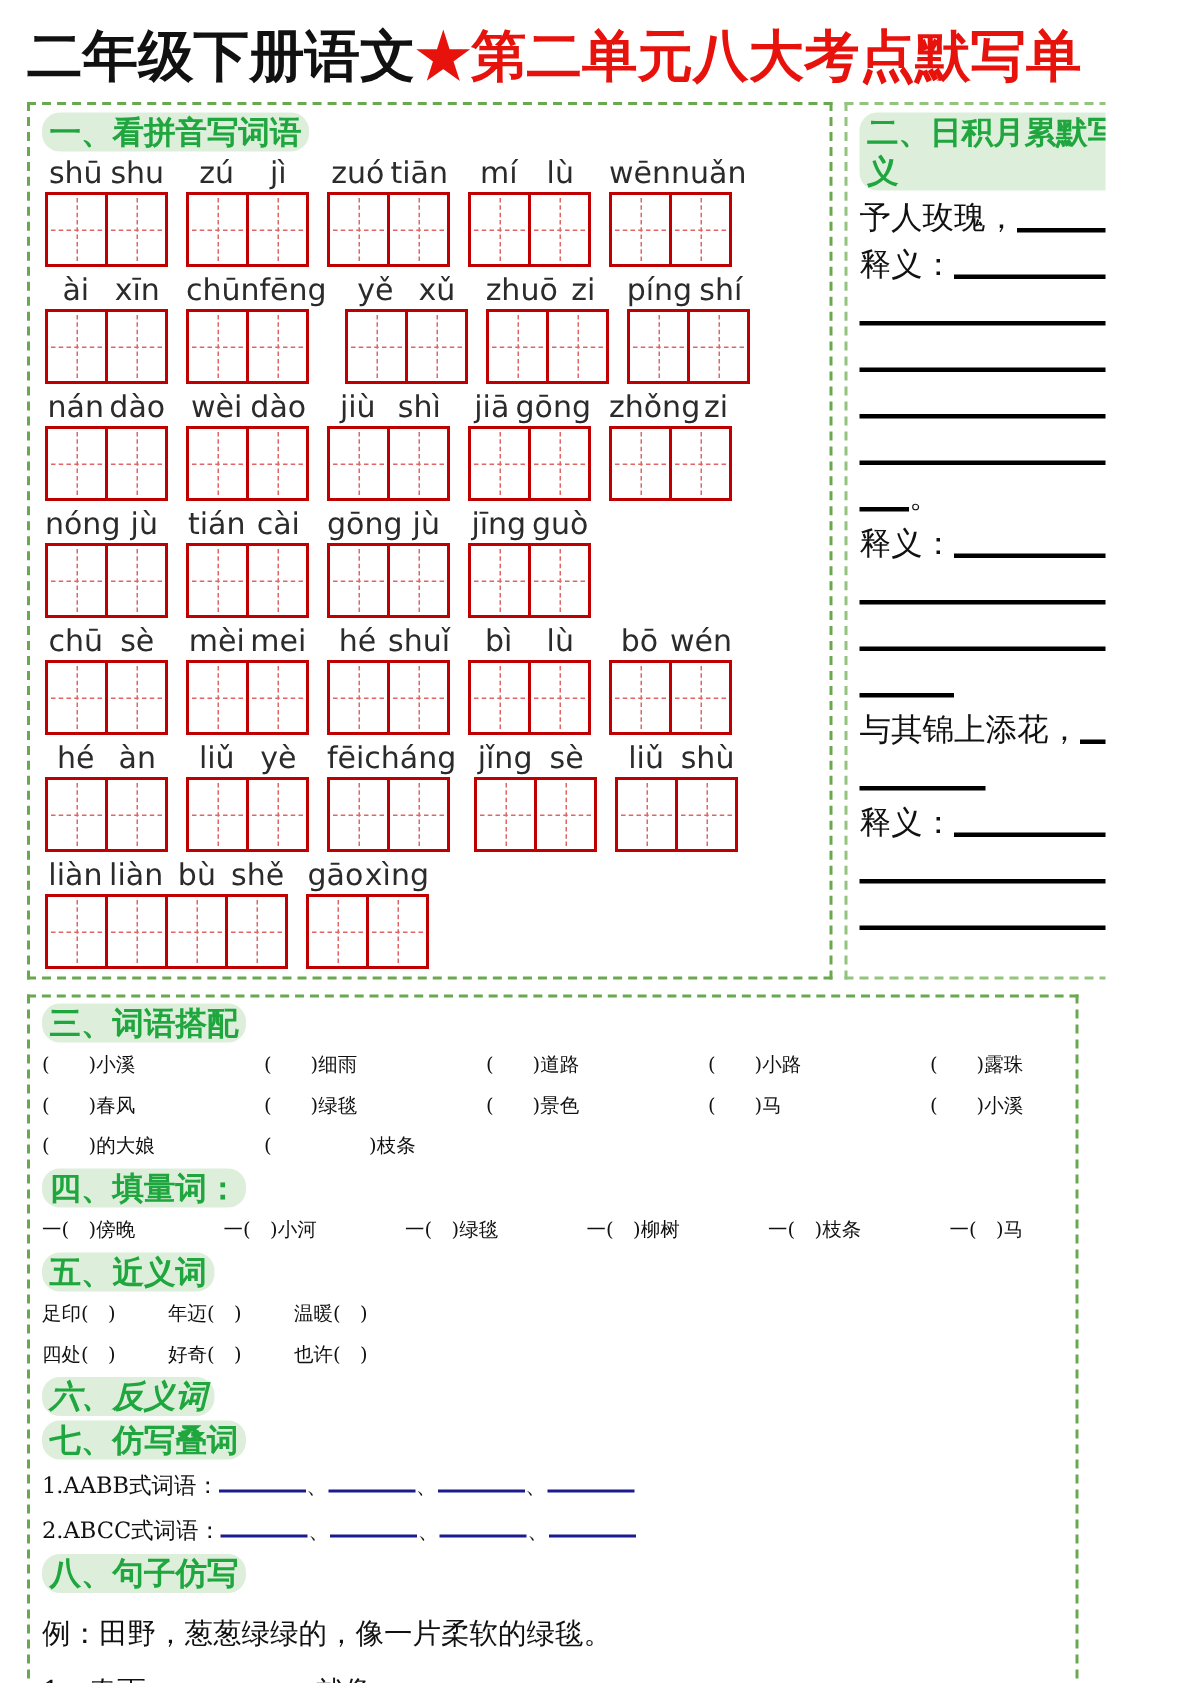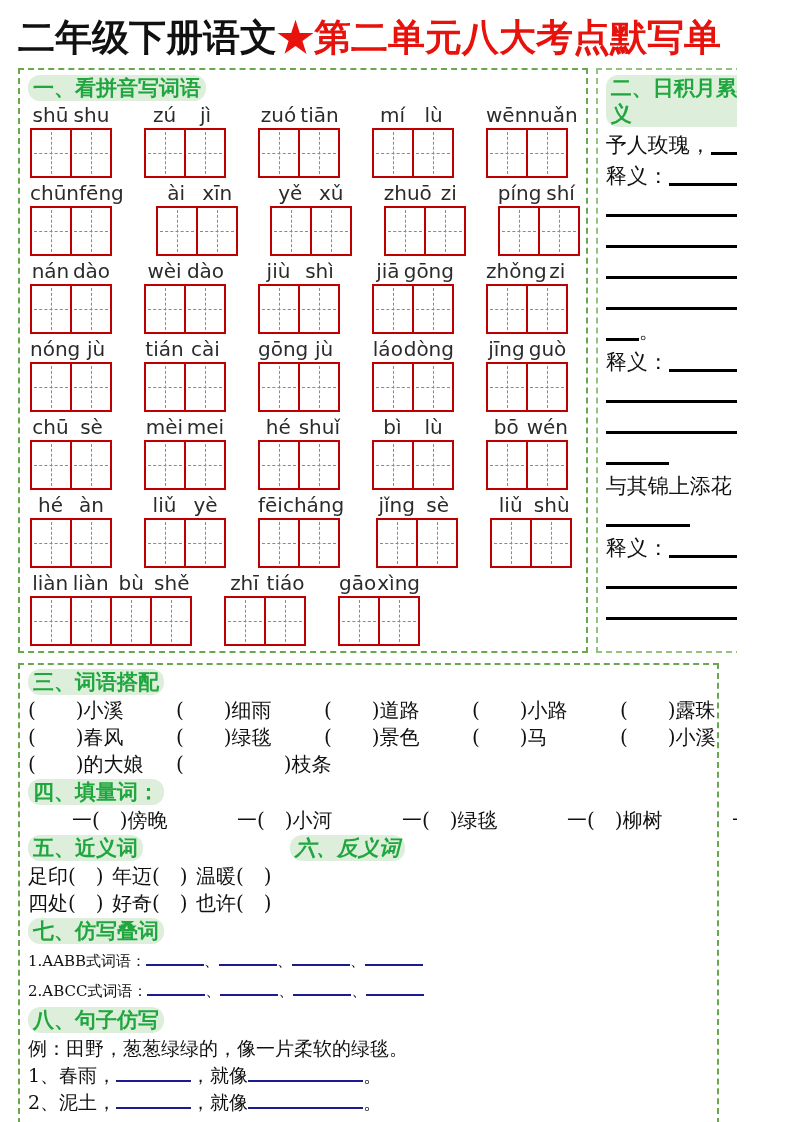--- a/index.html
+++ b/index.html
@@ -11,47 +11,47 @@
   
   .panels{display:flex;gap:8px;align-items:stretch;}
   .panel{box-sizing:border-box;}
   .panel-left{flex:0 0 537px;border:2px dashed #6aa84f;padding:4px 6px 2px 8px;}
   .panel-right{flex:1;border:2px dashed #93c47d;padding:4px 8px 2px 8px;}
   .panel-bottom{border:2px dashed #6aa84f;margin-top:10px;padding:3px 8px 6px 8px;}
   .sec-h{display:inline-block;background:#ddefdb;color:#1fa63e;font-weight:bold;
          font-size:21px;line-height:26px;padding:0 5px;margin:1px 0 2px 0;border-radius:12px;}
   .sec-h.wide{display:block;}
   
-  .word-row{display:flex;gap:32px;margin:0 0 3px 2px;}
+  .word-row{display:flex;gap:12px;margin:0 0 3px 2px;}
   .word{display:flex;flex-direction:column;}
   .pinyin{display:flex;justify-content:space-around;height:25px;
           font-family:"DejaVu Sans",sans-serif;font-size:20px;color:#2b2b2b;line-height:25px;}
   .syl{flex:1;text-align:center;white-space:nowrap;}
   .tian-box{display:inline-flex;border:2px solid #c00000;background:#fff;width:max-content;}
   .tian-cell{width:38px;height:46px;position:relative;}
   .tian-cell + .tian-cell{border-left:2px solid #c00000;}
   .tian-cell::before{content:"";position:absolute;left:50%;top:2px;bottom:2px;border-left:1px dashed #e06666;}
   .tian-cell::after{content:"";position:absolute;top:50%;left:2px;right:2px;border-top:1px dashed #e06666;}
   
   .m-line{display:flex;align-items:flex-end;height:31px;font-size:21px;white-space:nowrap;}
   .m-label{line-height:30px;margin-top:44px;}
   .bk{display:inline-block;height:4px;border-bottom:3px solid #000;margin-bottom:5px;}
   .bk-fill{flex:1 1 auto;}
   .bk-w90{width:90px;} .bk-w33{width:33px;} .bk-w63{width:63px;} .bk-w84{width:84px;}
   .m-suffix{line-height:30px;}
   
-  .b-line{font-size:20px;line-height:27px;height:27px;white-space:nowrap;}
+  .b-line{font-size:13px;line-height:27px;height:27px;white-space:nowrap;}
   .s3-item{display:inline-block;width:148px;}
-  .s4-item{display:inline-block;width:121px;margin-left:44px;}
-  .syn-ant{display:flex;}
+  .s4-item{display:inline-block;width:121px;}
+  .syn-ant{display:flex;flex-direction:column;}
   .col5{width:262px;} .col6{flex:1;font-style:italic;}
   .s56-item{display:inline-block;width:84px;}
   .s7-line{font-size:15px;line-height:30px;height:30px;white-space:nowrap;}
   .bk7{display:inline-block;width:58px;height:14px;border-bottom:2px solid #1b1b8f;}
-  .s8-line{font-size:19px;line-height:27px;height:27px;white-space:nowrap;}
+  .s8-line{font-size:19px;line-height:27px;height:27px;white-space:nowrap;margin-top:12px;}
   .bk8a{display:inline-block;width:75px;height:14px;border-bottom:2px solid #1b1b8f;}
   .bk8b{display:inline-block;width:115px;height:14px;border-bottom:2px solid #1b1b8f;}
 </style>
 </head>
 <body>
 
 <div class="page">
 
   <div class="title">
     <span>二年级下册语文</span><span class="t-red">★第二单元八大考点默写单</span>
@@ -110,40 +110,40 @@
               </div>
               <div class="tian-box">
                 <div class="tian-cell"></div>
                 <div class="tian-cell"></div>
               </div>
             </div>
           </div>
           <div class="word-row">
             <div class="word">
               <div class="pinyin">
+                <span class="syl">ài</span>
+                <span class="syl">xīn</span>
+              </div>
+              <div class="tian-box">
+                <div class="tian-cell"></div>
+                <div class="tian-cell"></div>
+              </div>
+            </div>
+            <div class="word">
+              <div class="pinyin">
                 <span class="syl">chūn</span>
                 <span class="syl">fēng</span>
               </div>
               <div class="tian-box">
                 <div class="tian-cell"></div>
                 <div class="tian-cell"></div>
               </div>
             </div>
             <div class="word">
               <div class="pinyin">
-                <span class="syl">ài</span>
-                <span class="syl">xīn</span>
-              </div>
-              <div class="tian-box">
-                <div class="tian-cell"></div>
-                <div class="tian-cell"></div>
-              </div>
-            </div>
-            <div class="word">
-              <div class="pinyin">
                 <span class="syl">yě</span>
                 <span class="syl">xǔ</span>
               </div>
               <div class="tian-box">
                 <div class="tian-cell"></div>
                 <div class="tian-cell"></div>
               </div>
             </div>
             <div class="word">
               <div class="pinyin">
@@ -236,30 +236,20 @@
               </div>
               <div class="tian-box">
                 <div class="tian-cell"></div>
                 <div class="tian-cell"></div>
               </div>
             </div>
             <div class="word">
               <div class="pinyin">
                 <span class="syl">gōng</span>
                 <span class="syl">jù</span>
-              </div>
-              <div class="tian-box">
-                <div class="tian-cell"></div>
-                <div class="tian-cell"></div>
-              </div>
-            </div>
-            <div class="word">
-              <div class="pinyin">
-                <span class="syl">láo</span>
-                <span class="syl">dòng</span>
               </div>
               <div class="tian-box">
                 <div class="tian-cell"></div>
                 <div class="tian-cell"></div>
               </div>
             </div>
             <div class="word">
               <div class="pinyin">
                 <span class="syl">jīng</span>
                 <span class="syl">guò</span>
@@ -378,30 +368,20 @@
             <div class="word">
               <div class="pinyin">
                 <span class="syl">liàn</span>
                 <span class="syl">liàn</span>
                 <span class="syl">bù</span>
                 <span class="syl">shě</span>
               </div>
               <div class="tian-box">
                 <div class="tian-cell"></div>
                 <div class="tian-cell"></div>
-                <div class="tian-cell"></div>
-                <div class="tian-cell"></div>
-              </div>
-            </div>
-            <div class="word">
-              <div class="pinyin">
-                <span class="syl">zhī</span>
-                <span class="syl">tiáo</span>
-              </div>
-              <div class="tian-box">
                 <div class="tian-cell"></div>
                 <div class="tian-cell"></div>
               </div>
             </div>
             <div class="word">
               <div class="pinyin">
                 <span class="syl">gāo</span>
                 <span class="syl">xìng</span>
               </div>
               <div class="tian-box">

